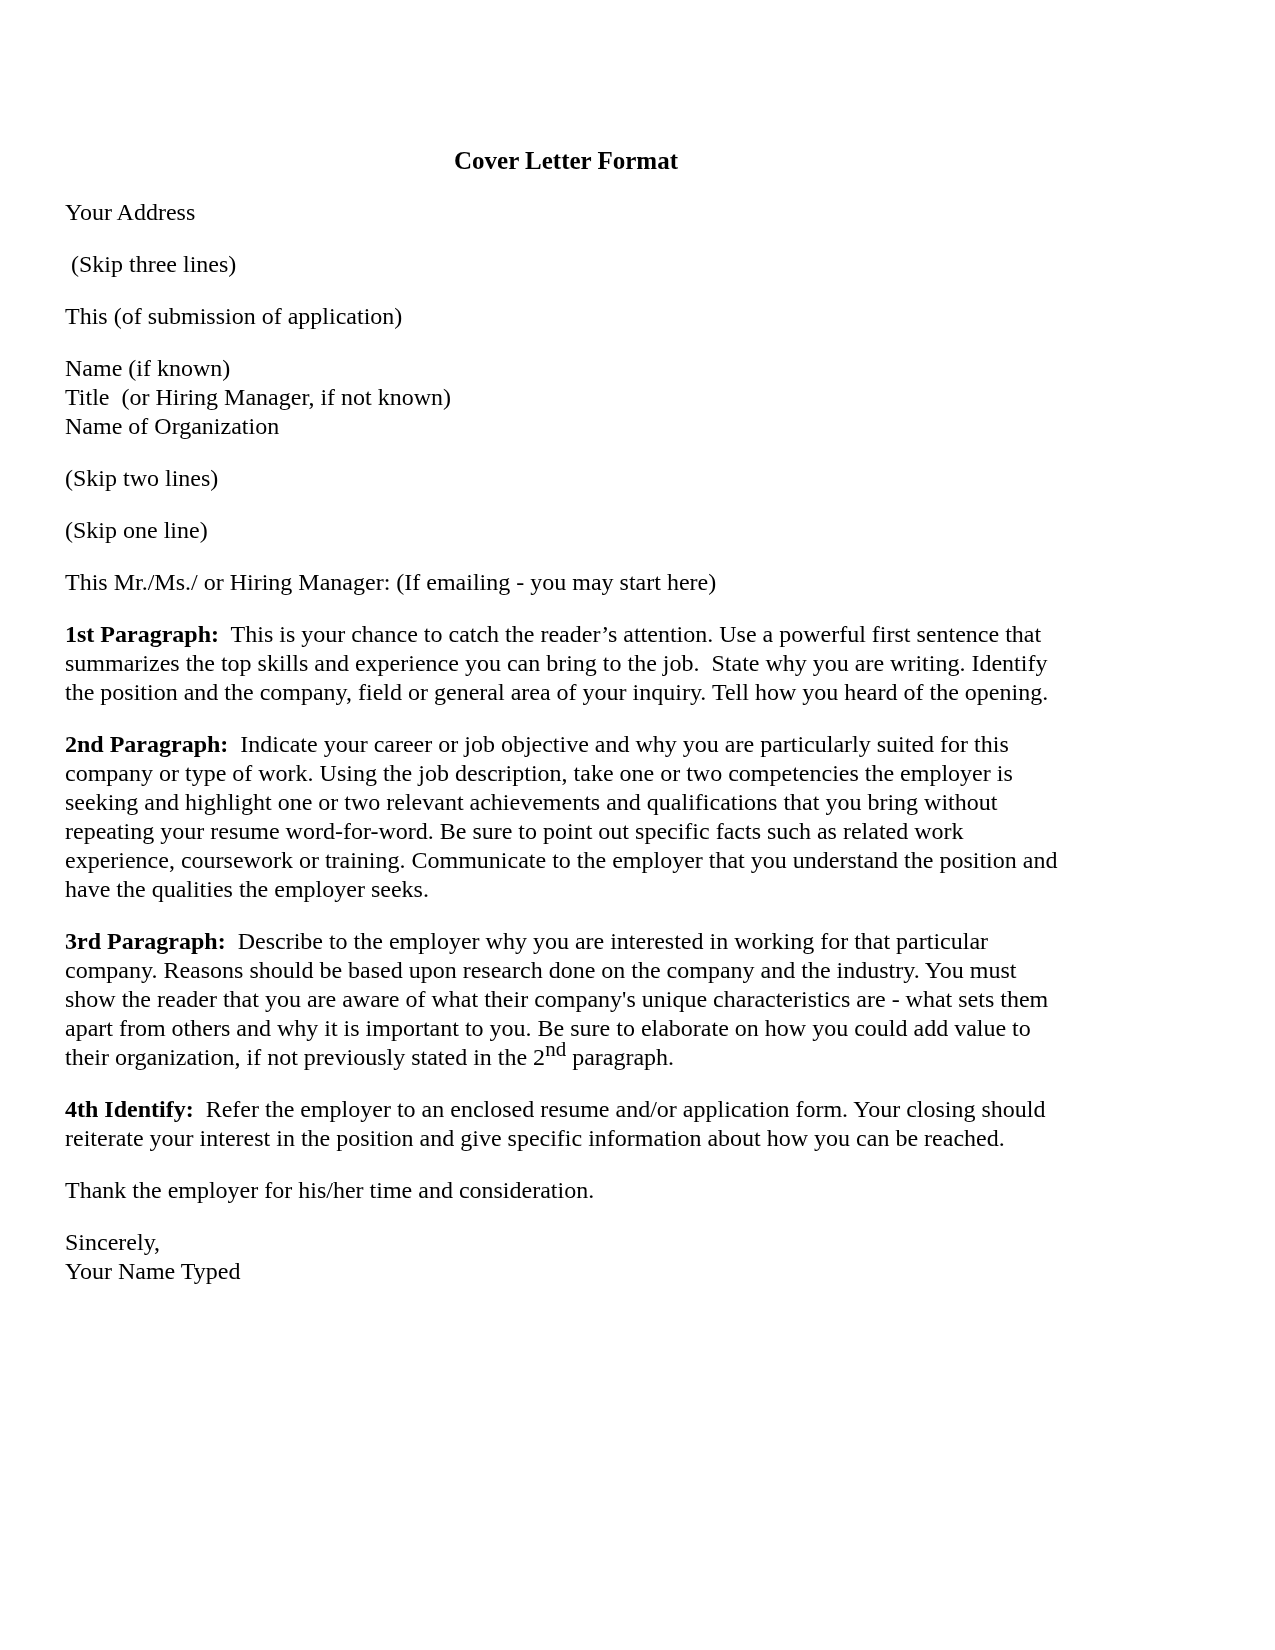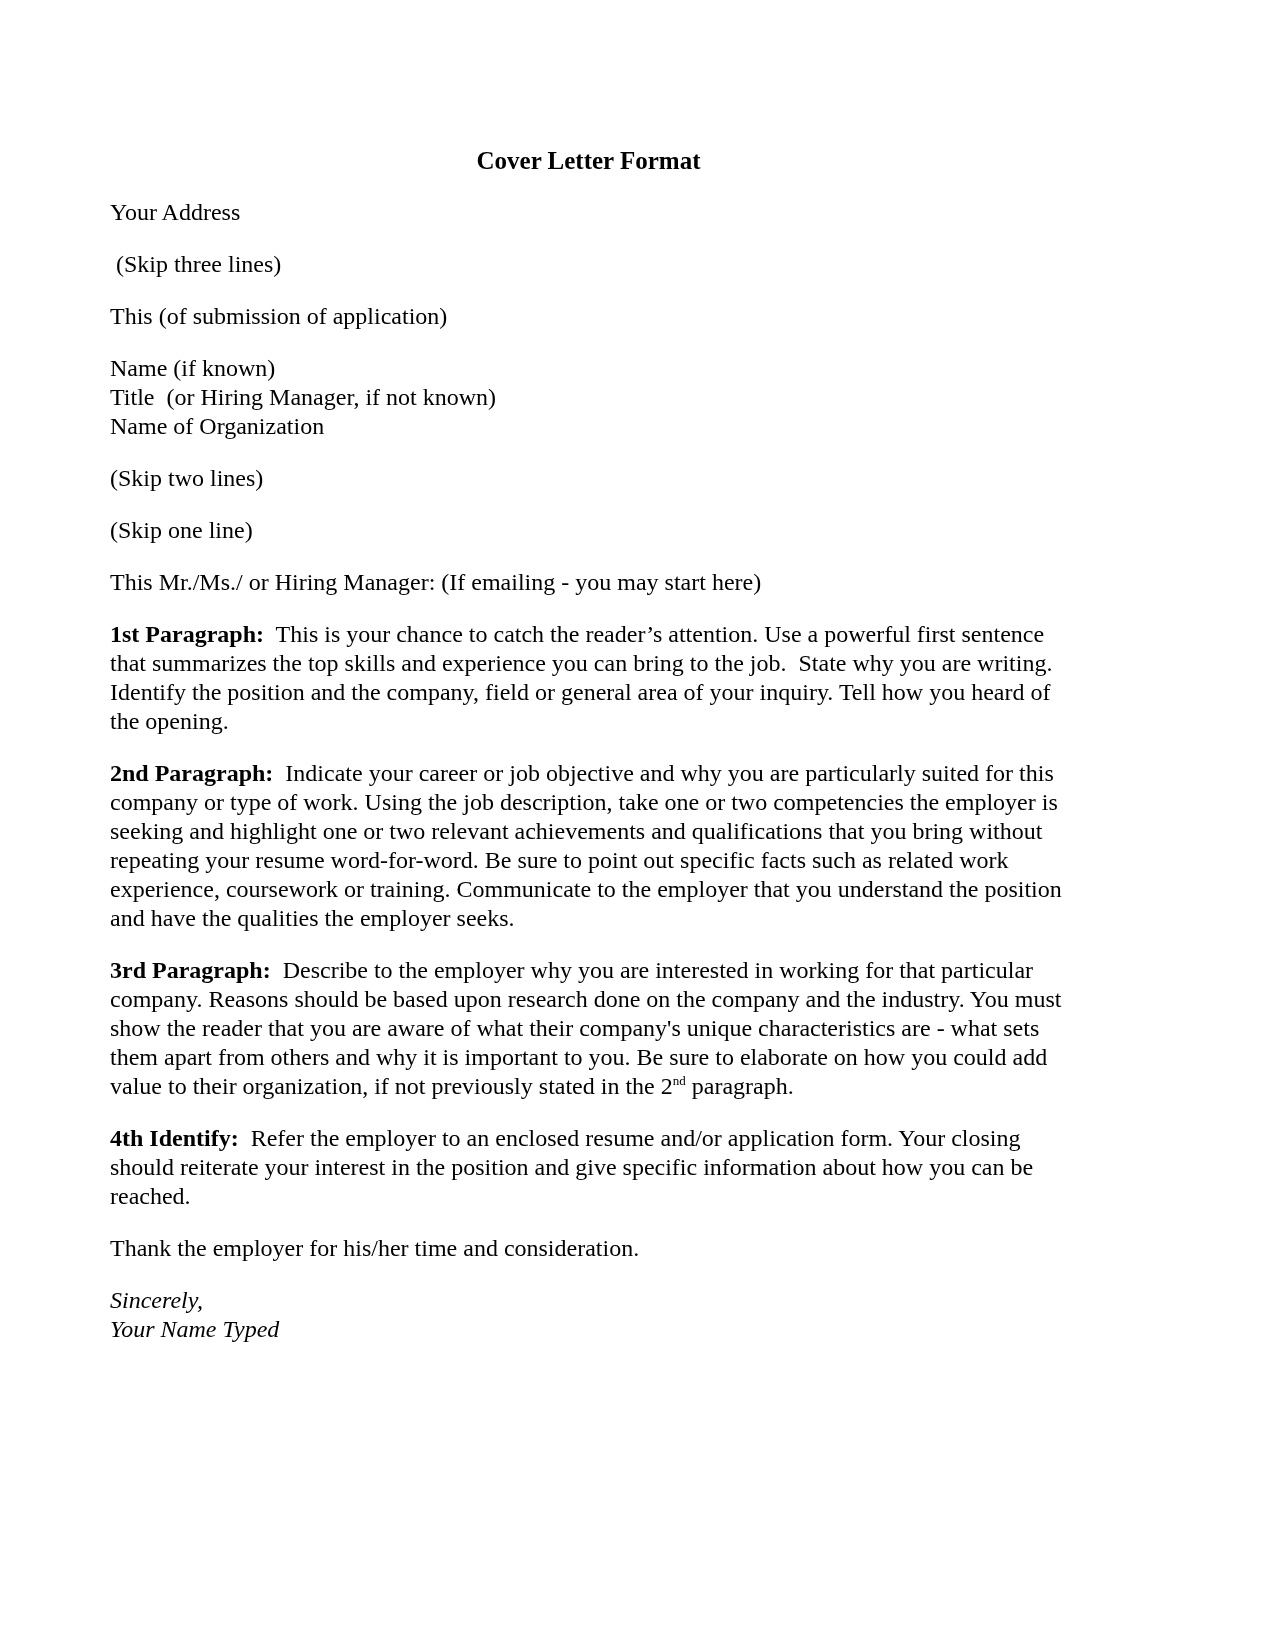--- a/index.html
+++ b/index.html
@@ -7,38 +7,38 @@
     width: 1275px;
     height: 1650px;
     background: #ffffff;
     color: #000000;
     font-family: "Liberation Serif", serif;
   }
   .page {
     box-sizing: border-box;
     width: 1275px;
     height: 1650px;
-    padding: 146px 208px 60px 110px;
+    padding: 146px 208px 60px 65px;
     font-size: 24px;
     line-height: 29px;
   }
   .title {
     font-size: 25px;
     font-weight: bold;
     text-align: center;
     margin: 0 0 23px 0;
     line-height: 29px;
   }
   .block { margin: 0 0 23px 0; }
-  .block:last-child { margin-bottom: 0; font-style: italic; }
+  .block:last-child { margin-bottom: 0; }
   p.block { padding: 0; }
   .bind { white-space: pre-wrap; }
   .para-label { font-weight: bold; }
   sup.bind {
-    font-size: 13px;
+    font-size: 21px;
     line-height: 0;
     vertical-align: super;
   }
 </style>
 </head>
 <body>
 
 <div class="page">
   <h1 class="title">Cover Letter Format</h1>
 

